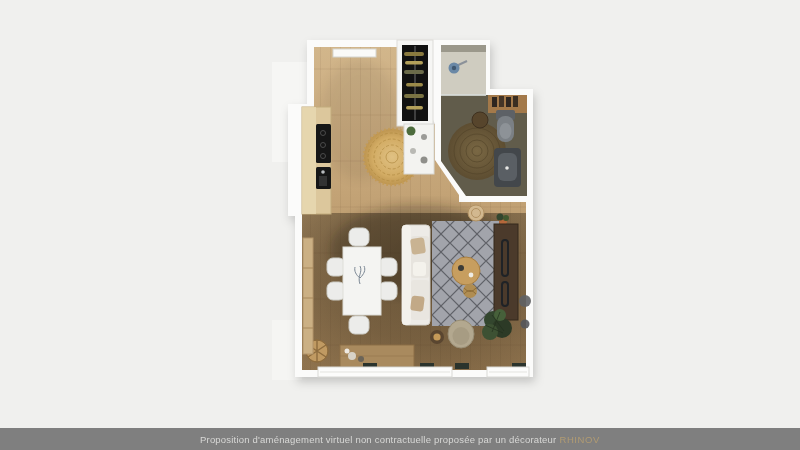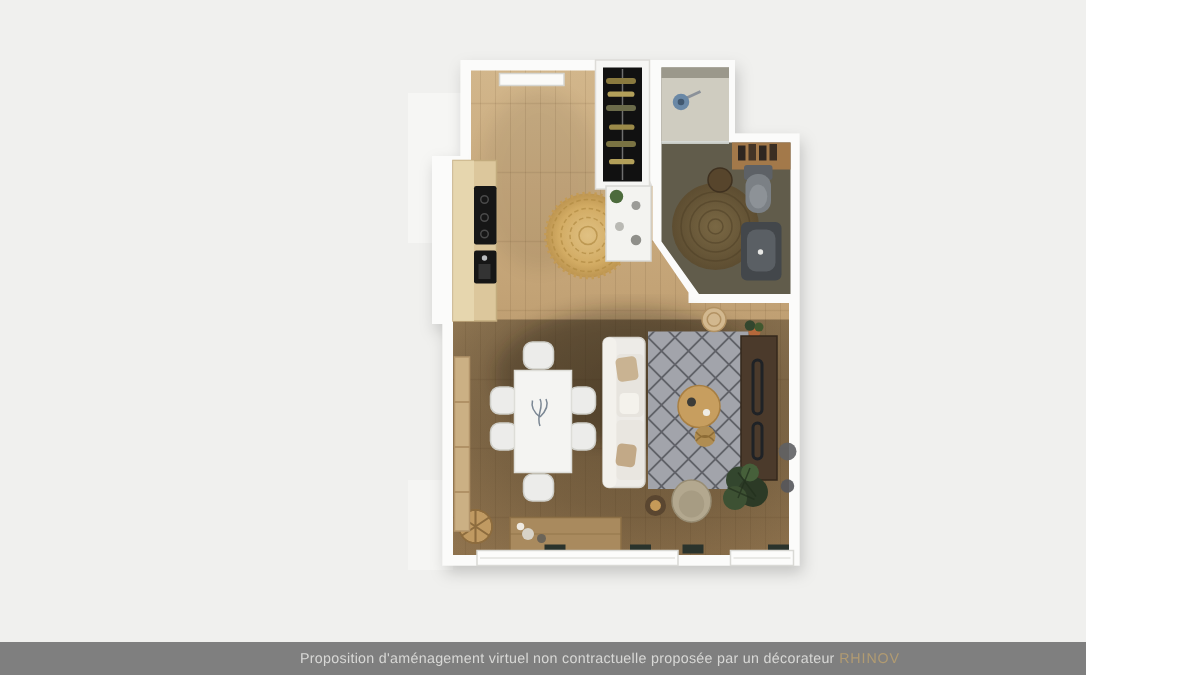--- a/index.html
+++ b/index.html
@@ -1,17 +1,17 @@
 <!DOCTYPE html>
 <html style="--page_bg: #f0f0ee; --footer_bg: #7f7f7f; --footer_text: #d8d8d6; --brand_color: #b19b72; --slab: #fbfbfa; --wood_light: #cdb084; --wood_dark: #9c7f57; --bath_floor: #615c4b; --shower_floor: #cfccc0; --counter_wood: #dcc79c; --appliance_black: #161616; --rug_jute: #6e5c3c; --rug_entry: #d2ab63; --rug_living: #a2a4ab; --sofa_white: #edebe7; --table_white: #f4f4f2; --sideboard_brown: #4b3a2b; --plant_green: #33462e; --accent_tan: #c79e5f;"><head>
 <meta charset="utf-8">
 <style>
   html,body{margin:0;padding:0;}
   body{font-family:"Liberation Sans", sans-serif;}
-  .stage{position:relative;width:724px;height:450px;background:var(--page_bg,#f0f0ee);overflow:hidden;}
+  .stage{position:relative;width:800px;height:450px;background:var(--page_bg,#f0f0ee);overflow:hidden;}
   .plan-svg{position:absolute;left:0;top:0;}
   .footer{position:absolute;left:0;bottom:0;width:800px;height:22px;background:var(--footer_bg,#7f7f7f);
           display:flex;align-items:center;justify-content:center;}
   .footer .disclaimer{font-size:9.5px;letter-spacing:.2px;color:var(--footer_text,#d8d8d6);}
   .footer .brand{font-size:9.5px;letter-spacing:.6px;margin-left:3px;color:var(--brand_color,#b19b72);}
   
   .slab{fill:var(--slab,#fbfbfa);}
   .bathfloor{fill:var(--bath_floor,#615c4b);}
   .showerfloor{fill:var(--shower_floor,#cfccc0);}
   .counter{fill:var(--counter_wood,#dcc79c);}

